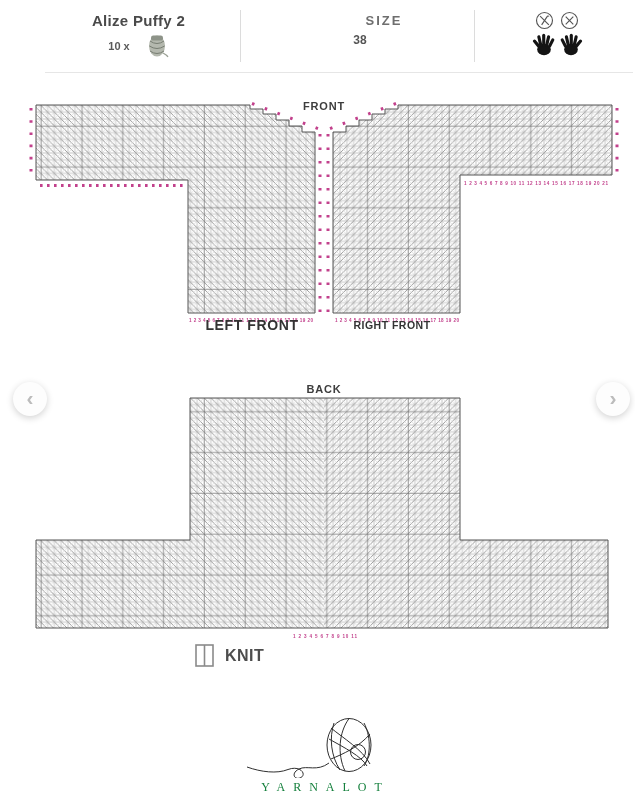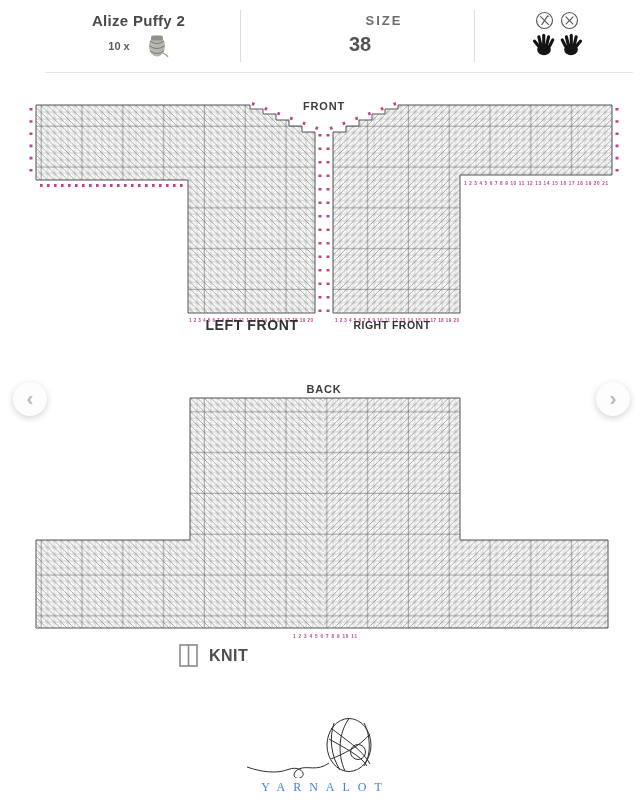--- a/index.html
+++ b/index.html
@@ -13,46 +13,46 @@
   .col1{left:40px;width:197px;}
   .col2{left:243px;width:234px;}
   .col3{left:477px;width:160px;}
   .vdivider{position:absolute;top:10px;width:1px;height:52px;background:#dcdcdc;}
   .vd1{left:240px;} .vd2{left:474px;}
   .header-border{position:absolute;left:45px;top:72px;width:588px;height:1px;background:#e6e6e6;}
   .yarn-name{font-size:15px;font-weight:bold;color:#4a4a4a;margin-top:4px;letter-spacing:.3px;}
   .yarn-qty{display:flex;align-items:center;gap:16px;margin-top:4px;}
   .yarn-qty span{font-size:11px;font-weight:bold;color:#5a5a5a;}
   .size-label{font-size:13px;font-weight:bold;color:#6e6e6e;letter-spacing:2px;margin-top:5px;margin-left:48px;}
-  .size-value{font-size:20px;font-weight:bold;color:#555;margin-top:5px;}
+  .size-value{font-size:12px;font-weight:bold;color:#555;margin-top:5px;}
   .tool-circles{display:flex;gap:6px;margin-top:3px;}
   .hands{display:flex;gap:3px;margin-top:2px;}
 
   
   .charts{position:absolute;left:0;top:85px;width:643px;height:560px;}
 
   
   .nav-btn{position:absolute;width:34px;height:34px;border-radius:50%;background:#fdfdfd;
            box-shadow:0 2px 7px rgba(0,0,0,.18);display:flex;align-items:center;justify-content:center;
            color:#bcbcbc;font-size:21px;font-weight:bold;cursor:pointer;user-select:none;line-height:1;}
   .nav-prev{left:13px;top:382px;}
   .nav-next{left:596px;top:382px;}
   .nav-btn .gl{margin-top:-3px;}
 
   
   .legend{position:absolute;left:178px;top:644px;display:flex;flex-direction:column;gap:9px;}
   .legend-row{display:flex;align-items:center;gap:11px;height:23px;}
-  .legend-row.knit{margin-left:1px;}
+  .legend-row.knit{margin-left:17px;}
   .legend-label{font-weight:bold;color:#4d4d4d;}
   .legend-label.big{font-size:16px;letter-spacing:.5px;}
   .legend-label.small{font-size:13px;}
 
   
   .logo{position:absolute;left:0;top:716px;width:643px;display:flex;flex-direction:column;align-items:center;}
-  .brand{font-family:"Liberation Serif",serif;font-size:12px;color:#3b82f6;
+  .brand{font-family:"Liberation Serif",serif;font-size:12px;color:#15803d;
          letter-spacing:8px;margin-top:2px;margin-left:8px;}
 </style>
 </head>
 <body>
 
 <div class="page">
 
   <div class="header">
     <div class="col col1">
       <div class="yarn-name">Alize Puffy 2</div>

